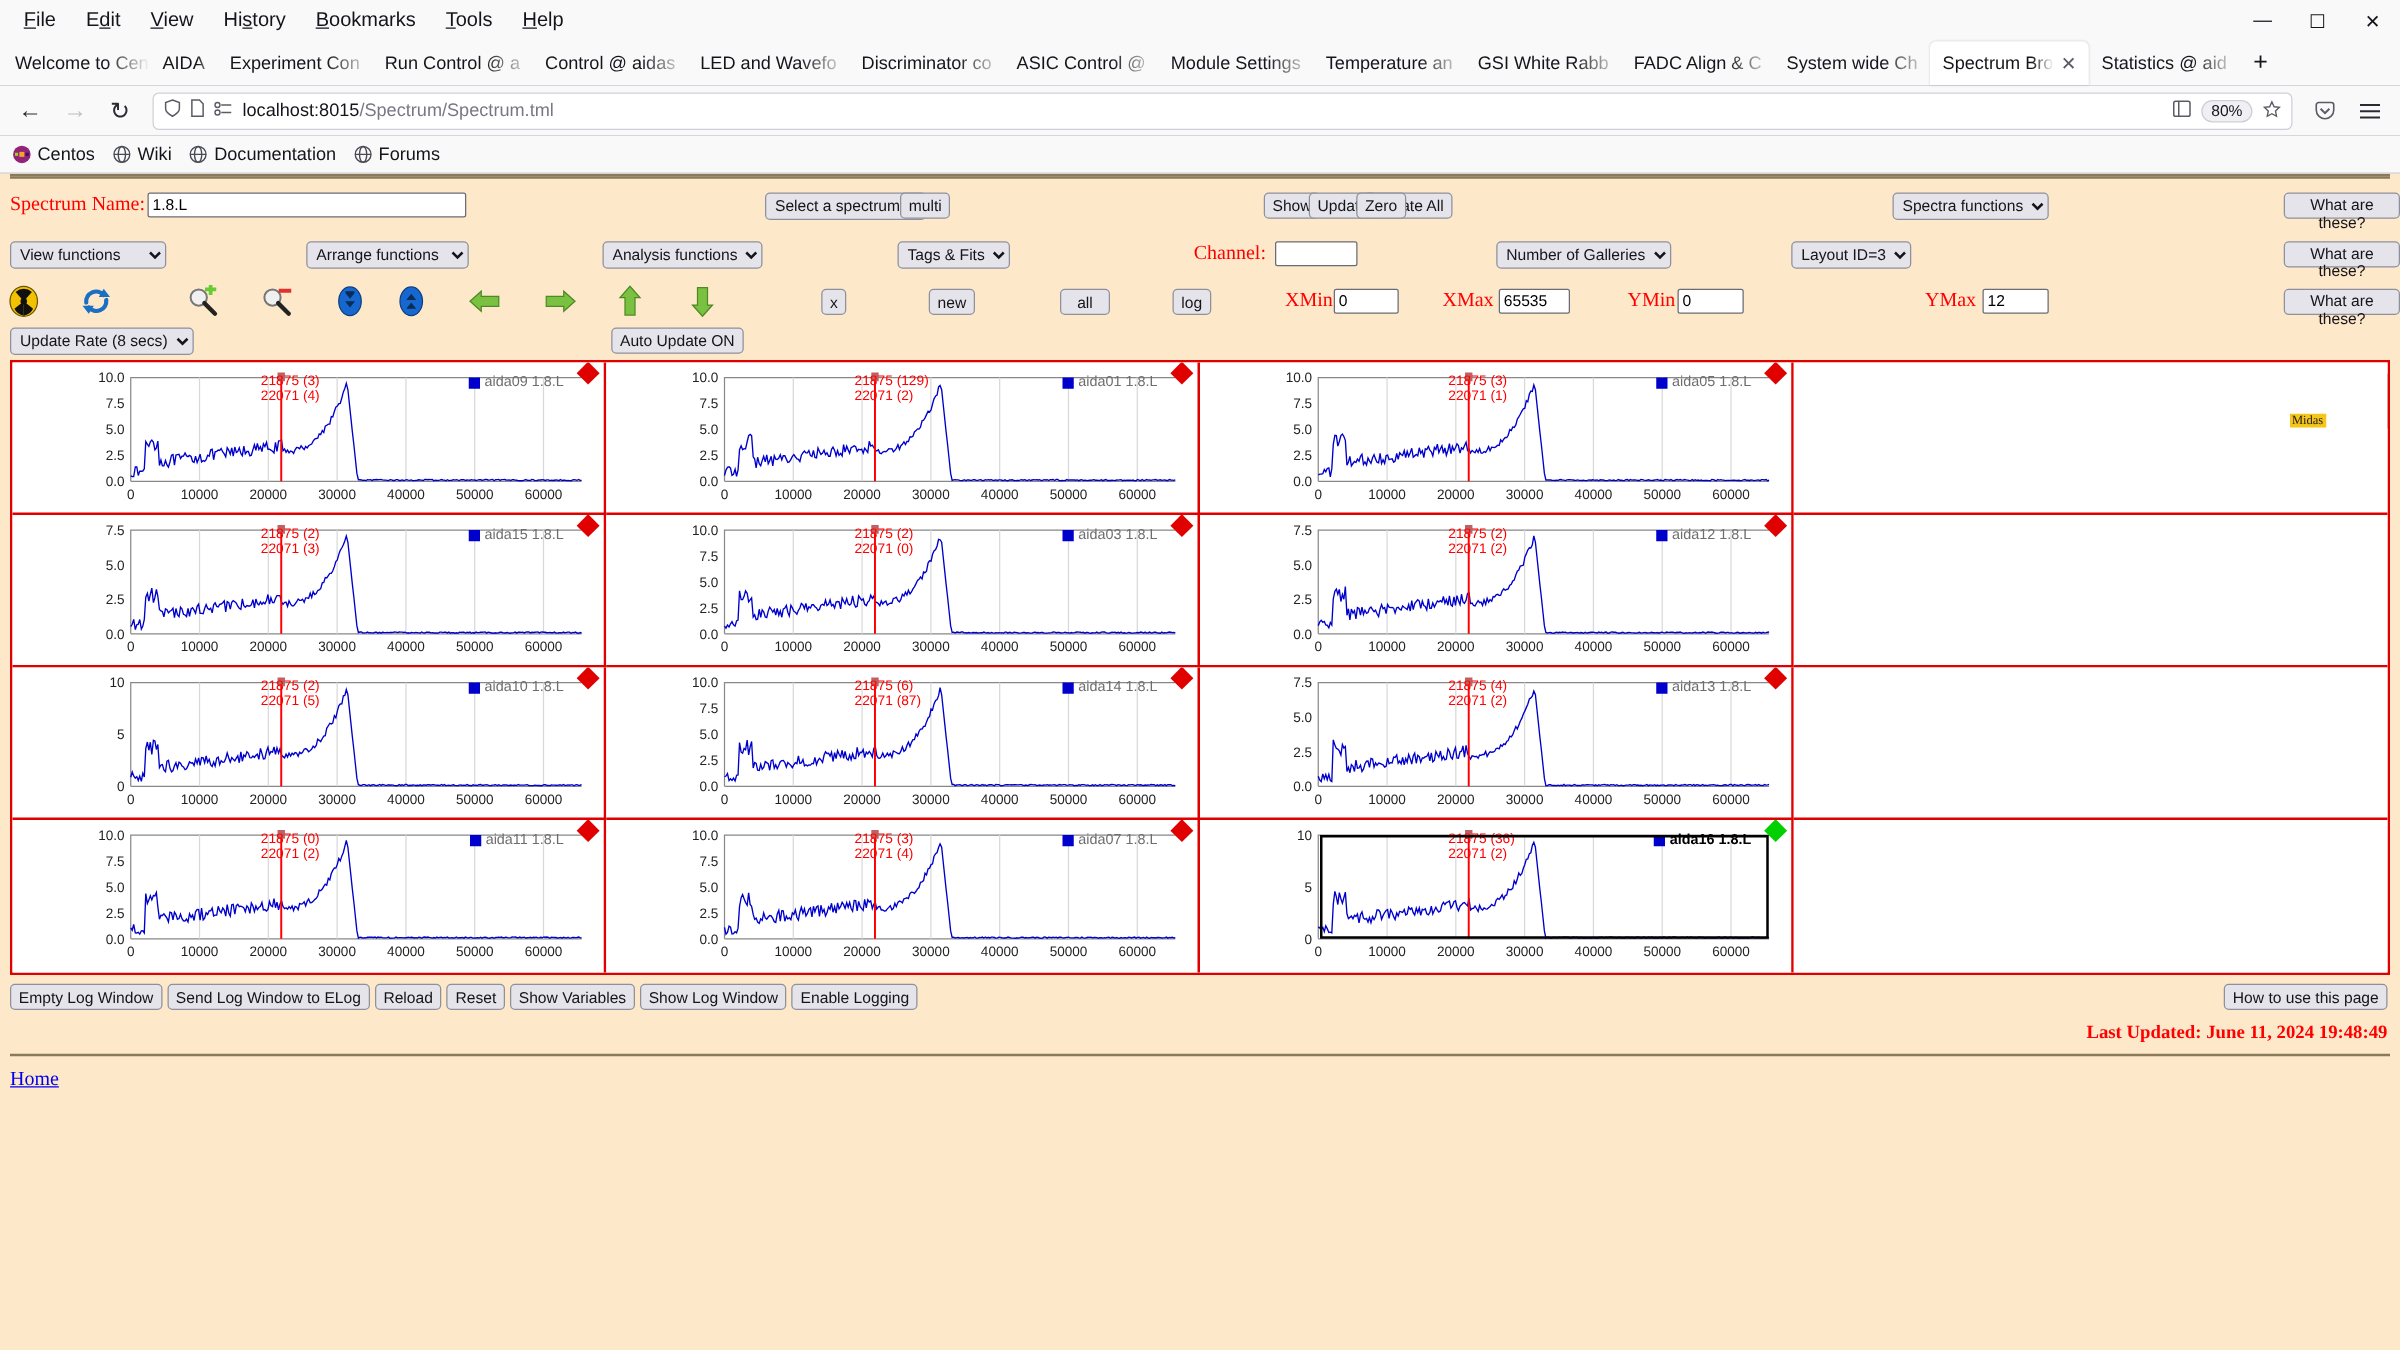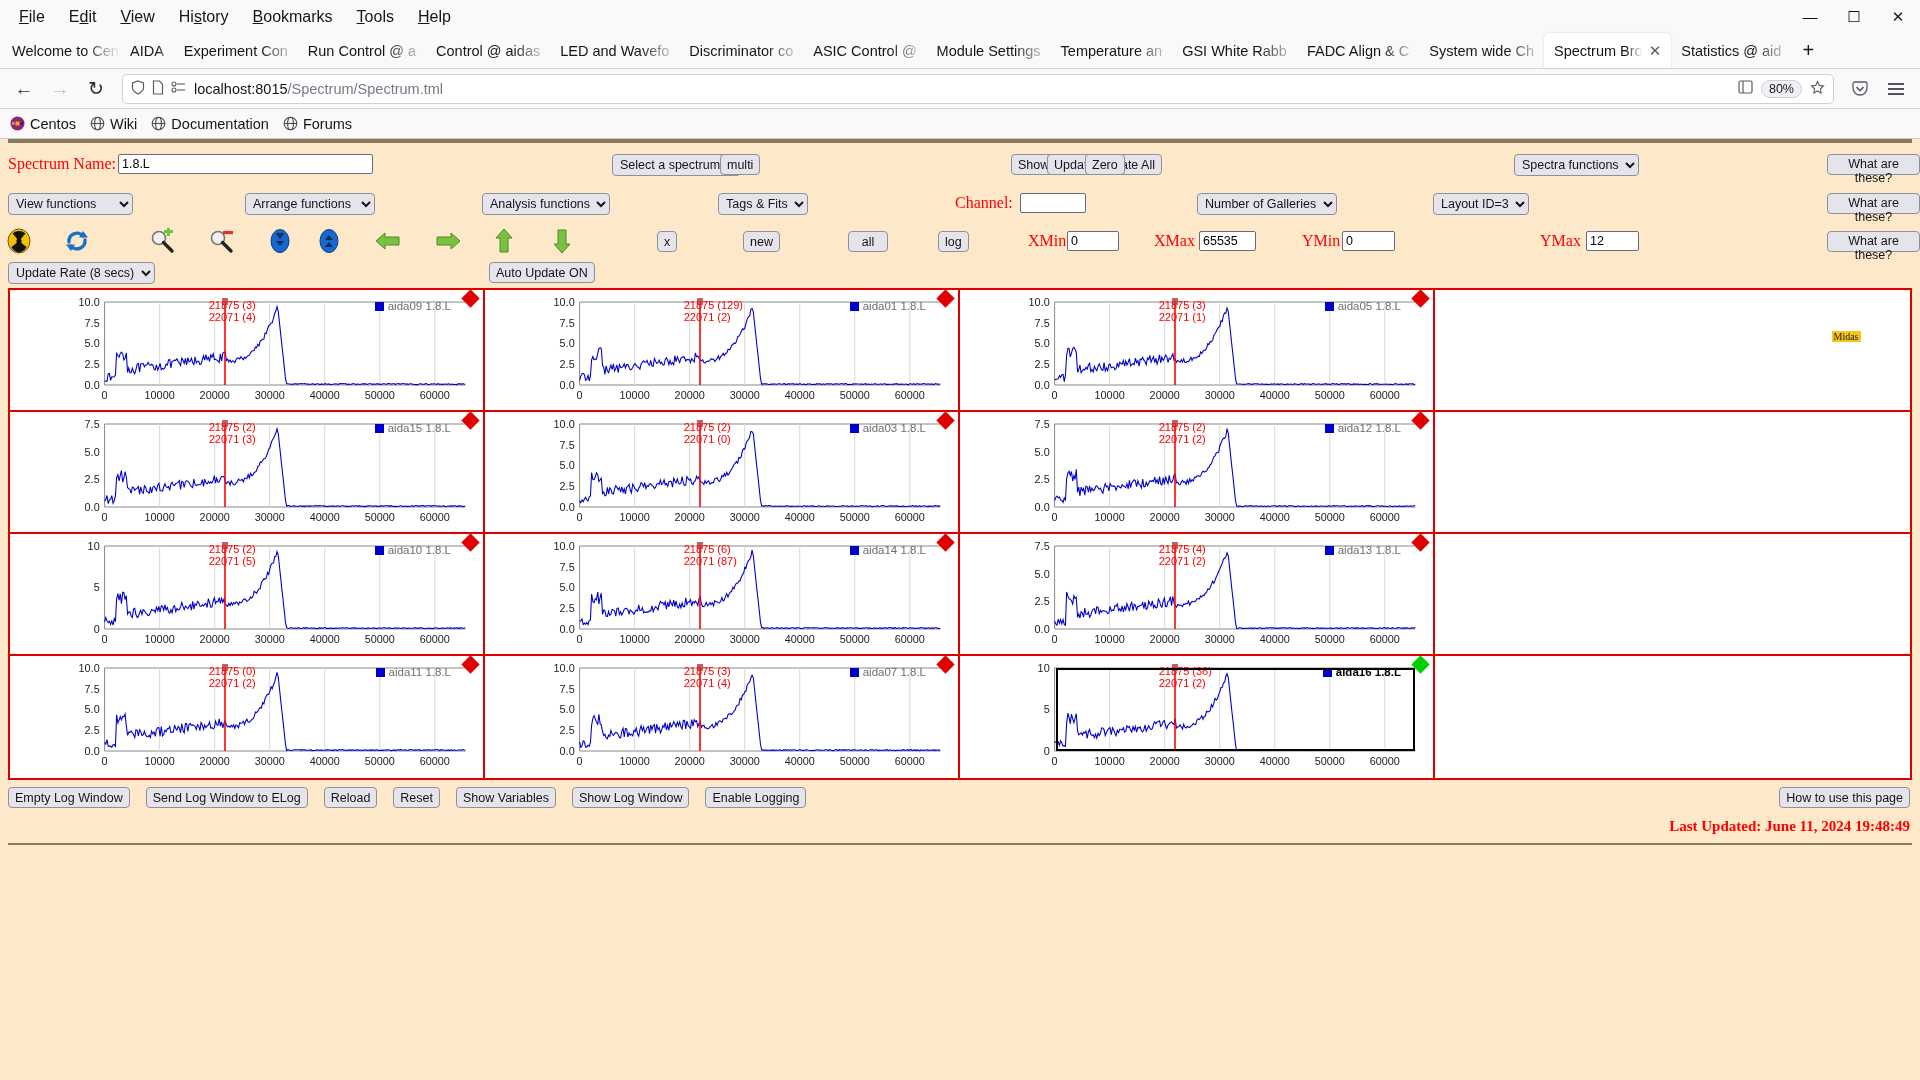--- a/index.html
+++ b/index.html
@@ -186,21 +186,21 @@
   .cell-legend.sel { color: #000000; font-weight: bold; }
   .marker-diamond {
     position: absolute; width: 13px; height: 13px; transform: rotate(45deg);
   }
   .annot {
     position: absolute; color: #ff0000; font-size: 11px;
     font-family: "Liberation Sans", sans-serif; line-height: 12.5px; white-space: nowrap;
   }
 
   
-  .footer-row { display:flex; align-items:center; gap: 16px; padding: 7px 8px 0; position: relative;}
+  .footer-row { display:flex; align-items:center; gap: 4px; padding: 7px 8px 0; position: relative;}
   .footer-right { position:absolute; right: 10px; top: 7px; }
   .last-upd {
     text-align: right; padding: 10px 10px 0 0;
     font-family:"Liberation Serif", serif; font-weight:bold; font-size: 15px; color:#ff0000;
   }
   hr.sep2 { border:none; border-top: 2px solid #8a7a5c; margin: 8px 8px 0; }
   .home-link { padding: 10px 0 0 8px; font-family:"Liberation Serif", serif; font-size:16px; }
   .home-link a { color: #0000ee; text-decoration: underline; }
 </style>
 </head>
@@ -928,13 +928,16 @@
     <button class="ui">Show Variables</button>
     <button class="ui">Show Log Window</button>
     <button class="ui">Enable Logging</button>
     <button class="ui footer-right">How to use this page</button>
   </div>
 
   <div class="last-upd">Last Updated: June 11, 2024 19:48:49</div>
 
   <hr class="sep2">
 
+  <div class="home-link">
+    <a href="#">Home</a>
+  </div>
 </div>
 
 </body></html>

